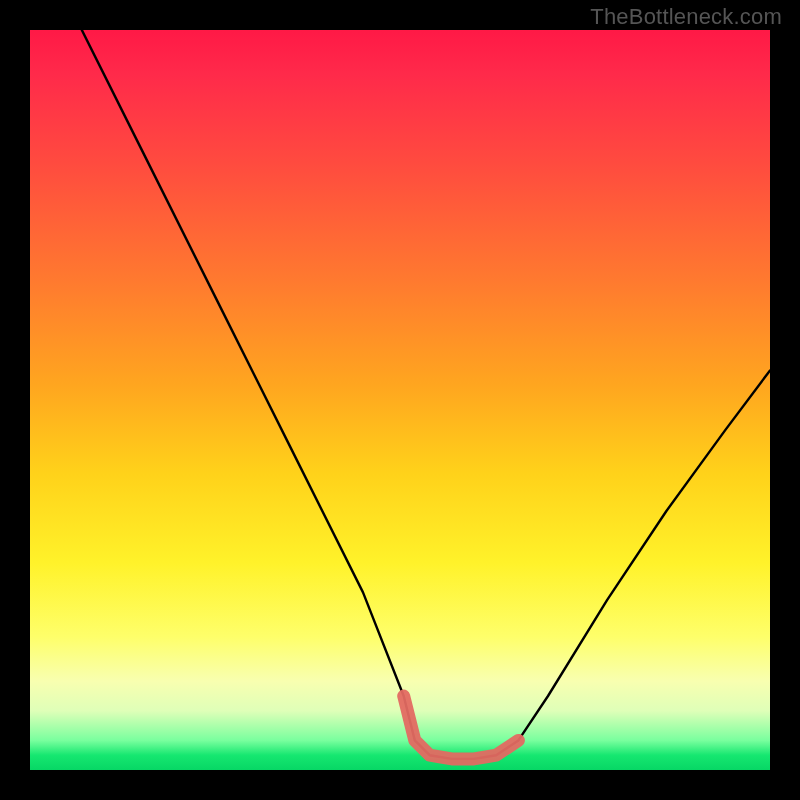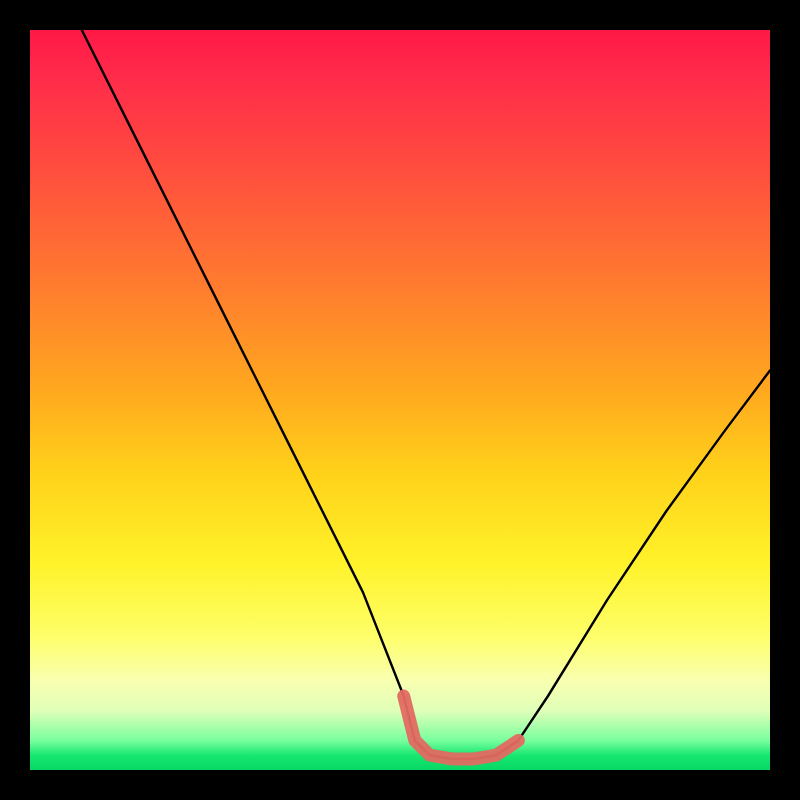--- a/index.html
+++ b/index.html
@@ -52,19 +52,20 @@
   svg.curve {
     position: absolute;
     left: 0; top: 0;
     width: 740px; height: 740px;
   }
 </style>
 </head>
 <body>
 
 <div class="frame">
+  <div class="watermark">TheBottleneck.com</div>
   <div class="plot">
     <svg class="curve" viewBox="0 0 740 740" preserveAspectRatio="none">
       <path id="main-curve" fill="none" stroke="#000" stroke-width="2.4" stroke-linecap="round" stroke-linejoin="round" d="M51.8 0.0 L111.0 118.4 L185.0 266.4 L259.0 414.4 L333.0 562.4 L373.7 666.0 L384.8 710.4 L399.6 725.2 L421.8 728.9 L444.0 728.9 L466.2 725.2 L488.4 710.4 L518.0 666.0 L577.2 569.8 L636.4 481.0 L695.6 399.6 L740.0 340.4"></path>
       <path id="bottom-highlight" fill="none" stroke="#e36a62" stroke-width="13" stroke-linecap="round" stroke-linejoin="round" opacity="0.95" d="M373.7 666.0 L384.8 710.4 L399.6 725.2 L421.8 728.9 L444.0 728.9 L466.2 725.2 L488.4 710.4"></path>
     </svg>
   </div>
 </div>
 
 </body></html>

